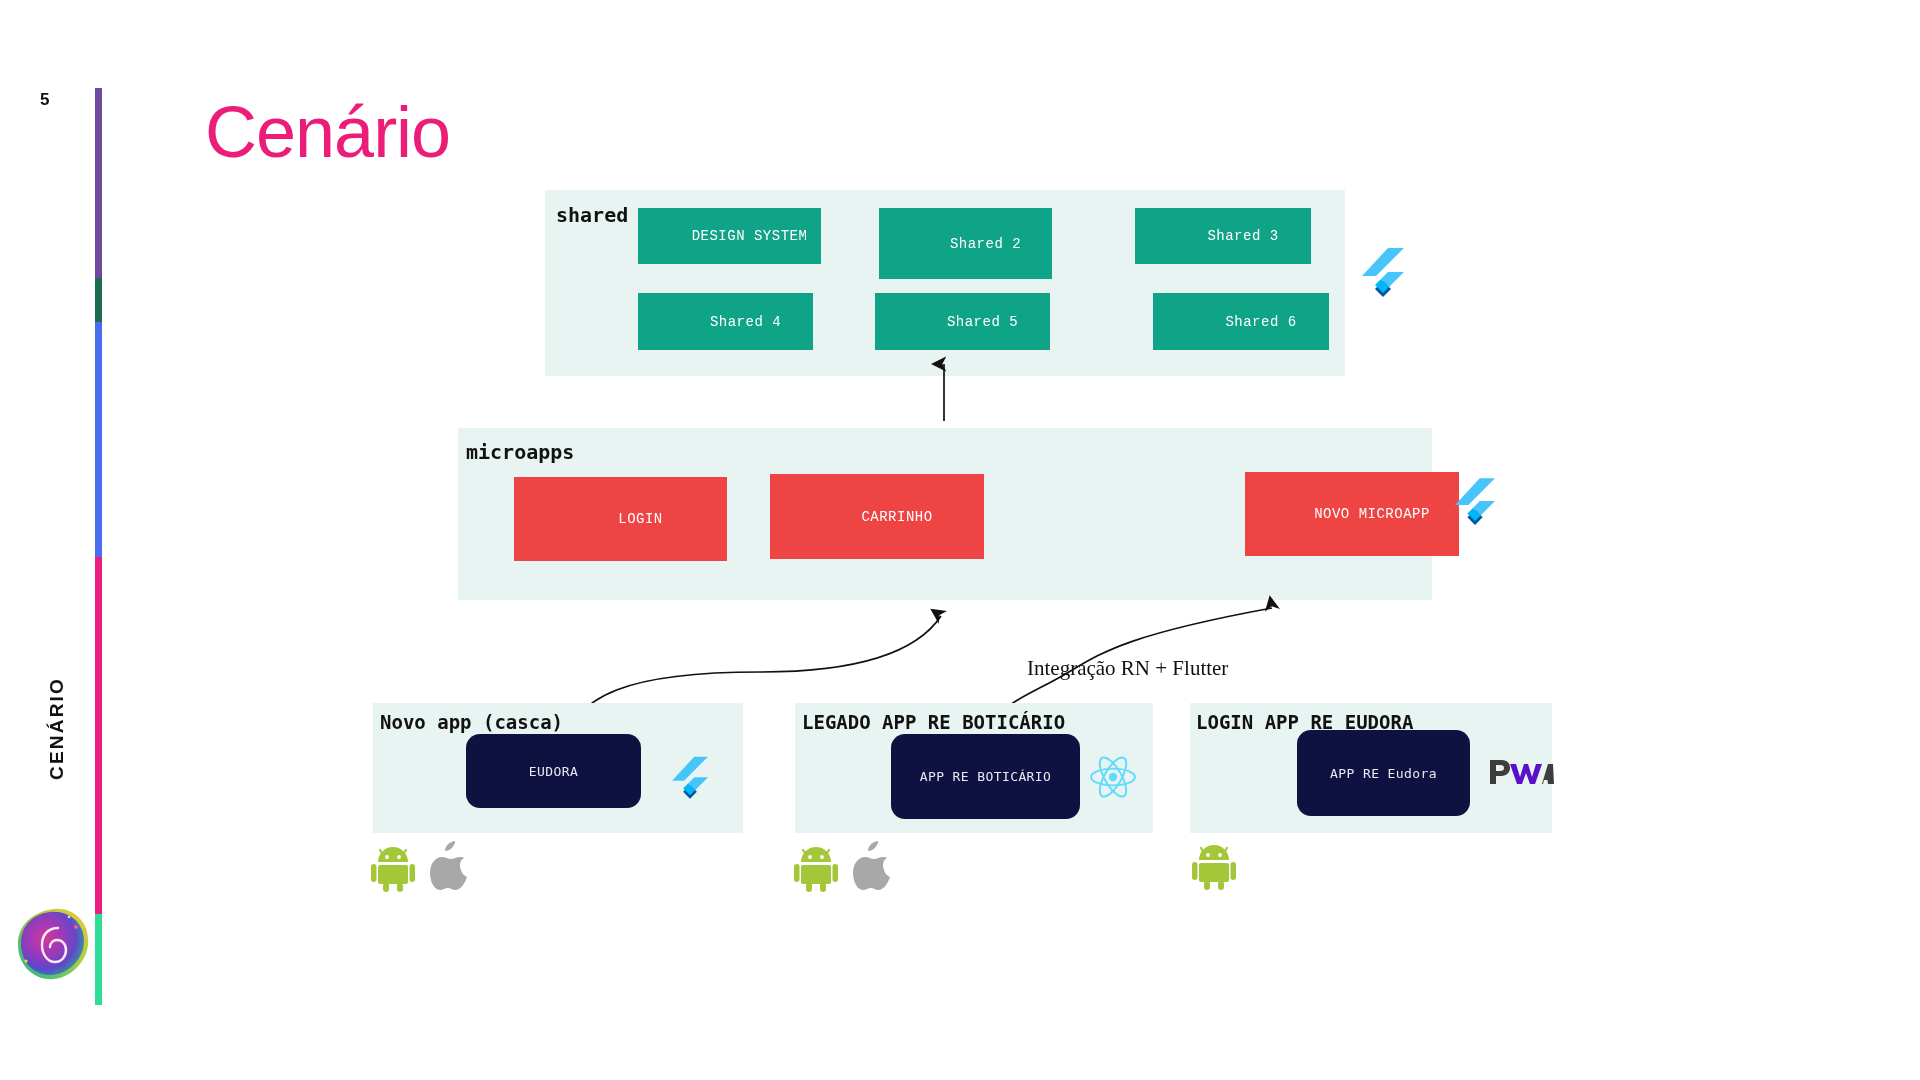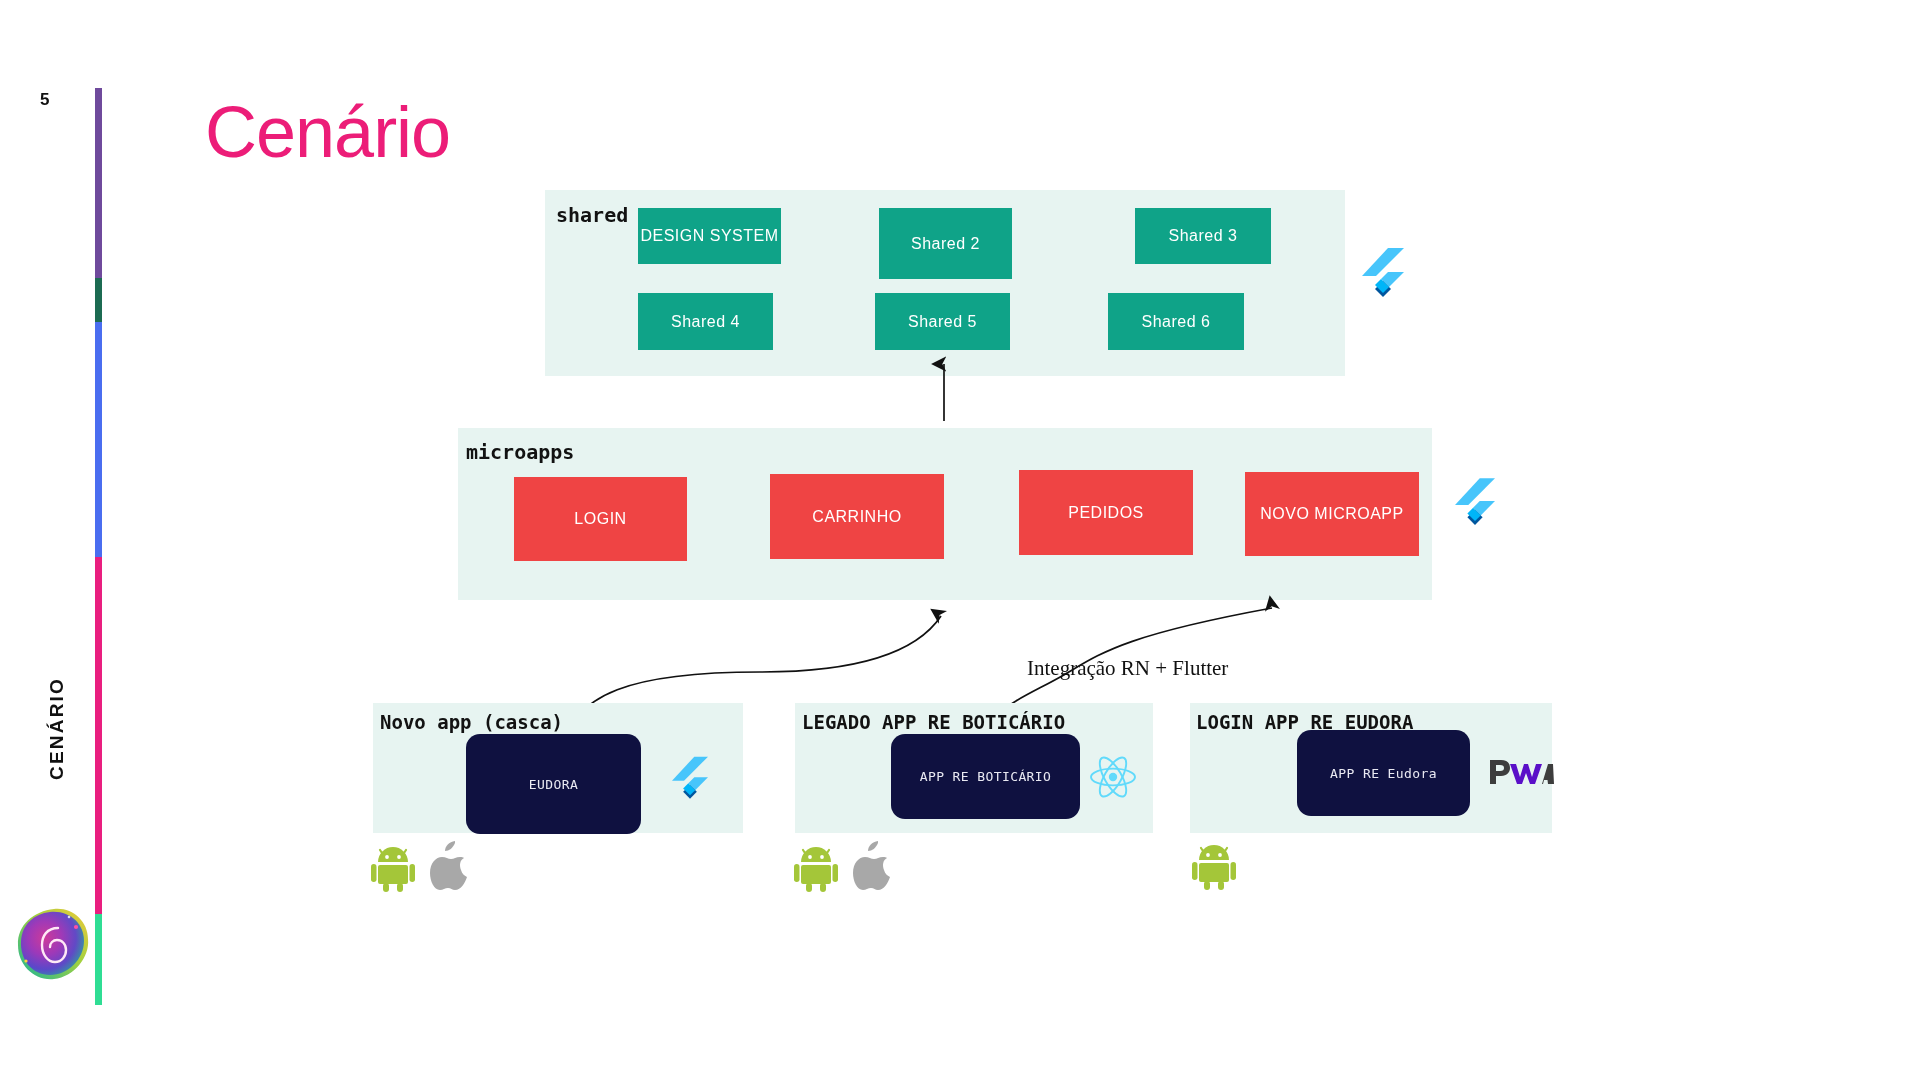--- a/index.html
+++ b/index.html
@@ -42,22 +42,22 @@
   .panel-label{
     position:absolute;font-family:"DejaVu Sans Mono",monospace;
     font-weight:700;font-size:20px;color:#121212;white-space:nowrap;
   }
 
   .shared-panel{left:545px;top:190px;width:800px;height:186px;}
   .microapps-panel{left:458px;top:428px;width:974px;height:172px;}
 
   .cell{
     position:absolute;display:flex;align-items:center;justify-content:center;
-    font-family:Liberation Sans, sans-serif;font-size:16px;color:#ffffff;
-    letter-spacing:0.5px;text-align:center;
+    font-family:Liberation Mono, monospace;font-size:14px;color:#ffffff;
+    letter-spacing:0.5px;text-align:center;padding-left:40px;
   }
   .cell.teal{background:#0fa388;}
   .cell.blue{background:#ef4444;}
 
   
   .card{position:absolute;background:#e7f4f1;}
   .card-title{
     position:absolute;font-family:"DejaVu Sans Mono",monospace;
     font-weight:700;font-size:19px;color:#121212;white-space:nowrap;
   }
@@ -120,38 +120,37 @@
   <div class="title">Cenário</div>
 
   <div class="panel shared-panel"></div>
   <div class="panel-label" style="left:556px;top:203px;">shared</div>
 
   <div class="cell teal" style="left:638px;top:208px;width:143px;height:56px;">DESIGN SYSTEM</div>
   <div class="cell teal" style="left:879px;top:208px;width:133px;height:71px;">Shared 2</div>
   <div class="cell teal" style="left:1135px;top:208px;width:136px;height:56px;">Shared 3</div>
   <div class="cell teal" style="left:638px;top:293px;width:135px;height:57px;">Shared 4</div>
   <div class="cell teal" style="left:875px;top:293px;width:135px;height:57px;">Shared 5</div>
-  <div class="cell teal" style="left:1108px;top:293px;width:136px;height:57px;">Shared 6</div>
+  <div class="cell teal" style="left:1153px;top:293px;width:136px;height:57px;">Shared 6</div>
 
   <div style="position:absolute;left:1362px;top:248px;">
     <svg width="42" height="52" viewBox="0 0 42 52">
       <path d="M26 0 L42 0 L14 28 L0 28 Z" fill="#47c5fb"></path>
       <path d="M26 24 L42 24 L27 39 L19 31 Z" fill="#47c5fb"></path>
       <path d="M13 41 L21 33 L29 41 L21 49 Z" fill="#00569e"></path>
       <path d="M21 49 L29 41 L42 41 L26 52 Z" fill="#00569e" opacity=".0"></path>
       <path d="M19 31 L27 39 L21 45 L13 37 Z" fill="#00b5f8"></path>
     </svg>
   </div>
 
   <div class="panel microapps-panel"></div>
   <div class="panel-label" style="left:466px;top:440px;">microapps</div>
 
   <div class="cell blue" style="left:514px;top:477px;width:173px;height:84px;">LOGIN</div>
   <div class="cell blue" style="left:770px;top:474px;width:174px;height:85px;">CARRINHO</div>
-  <div class="cell blue" style="left:1019px;top:470px;width:174px;height:85px;">PEDIDOS</div>
   <div class="cell blue" style="left:1245px;top:472px;width:174px;height:84px;">NOVO MICROAPP</div>
 
   <div style="position:absolute;left:1455px;top:478px;">
     <svg width="40" height="50" viewBox="0 0 42 52">
       <path d="M26 0 L42 0 L14 28 L0 28 Z" fill="#47c5fb"></path>
       <path d="M26 24 L42 24 L27 39 L19 31 Z" fill="#47c5fb"></path>
       <path d="M13 41 L21 33 L29 41 L21 49 Z" fill="#00569e"></path>
       <path d="M19 31 L27 39 L21 45 L13 37 Z" fill="#00b5f8"></path>
     </svg>
   </div>
@@ -164,21 +163,21 @@
     </defs>
     <path d="M944 421 L944 364" stroke="#111" stroke-width="1.7" fill="none" marker-end="url(#arr)"></path>
     <path d="M560 760 C566 690 640 672 760 672 C850 672 915 655 941 616" stroke="#111" stroke-width="1.7" fill="none" marker-end="url(#arr)"></path>
     <path d="M977 760 C978 712 1020 700 1062 676 C1100 654 1120 636 1272 608" stroke="#111" stroke-width="1.7" fill="none" marker-end="url(#arr)"></path>
   </svg>
 
   <div class="anno" style="left:1027px;top:656px;">Integração RN + Flutter</div>
 
   <div class="card" style="left:373px;top:703px;width:370px;height:130px;"></div>
   <div class="card-title" style="left:380px;top:711px;">Novo app (casca)</div>
-  <div class="appbox" style="left:466px;top:734px;width:175px;height:100px;">EUDORA</div>
+  <div class="appbox" style="left:466px;top:734px;width:175px;height:74px;">EUDORA</div>
   <div style="position:absolute;left:672px;top:756px;">
     <svg width="36" height="46" viewBox="0 0 42 52">
       <path d="M26 0 L42 0 L14 28 L0 28 Z" fill="#47c5fb"></path>
       <path d="M26 24 L42 24 L27 39 L19 31 Z" fill="#47c5fb"></path>
       <path d="M13 41 L21 33 L29 41 L21 49 Z" fill="#00569e"></path>
       <path d="M19 31 L27 39 L21 45 L13 37 Z" fill="#00b5f8"></path>
     </svg>
   </div>
   <div class="platrow" style="left:371px;top:840px;">
     <span>

